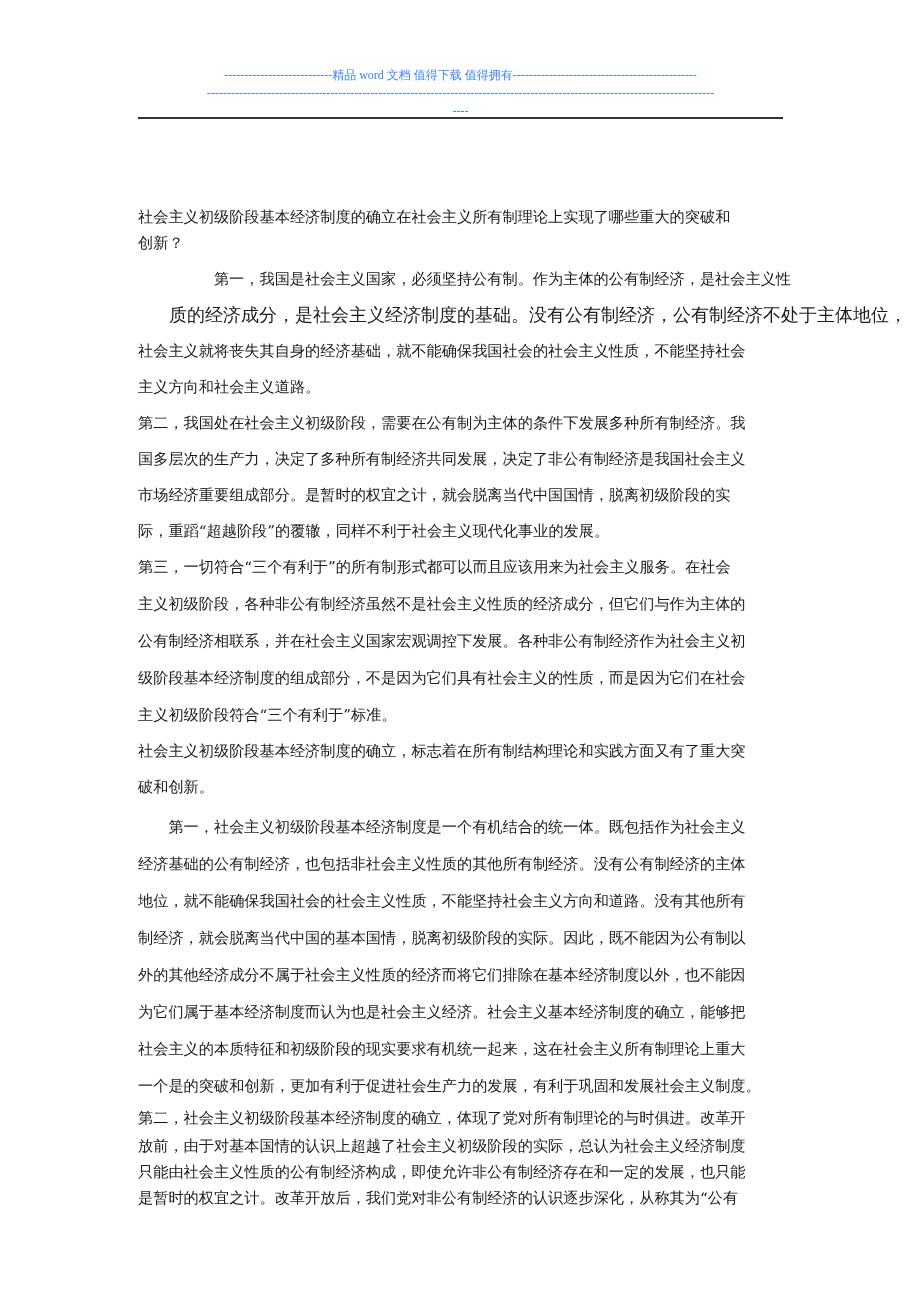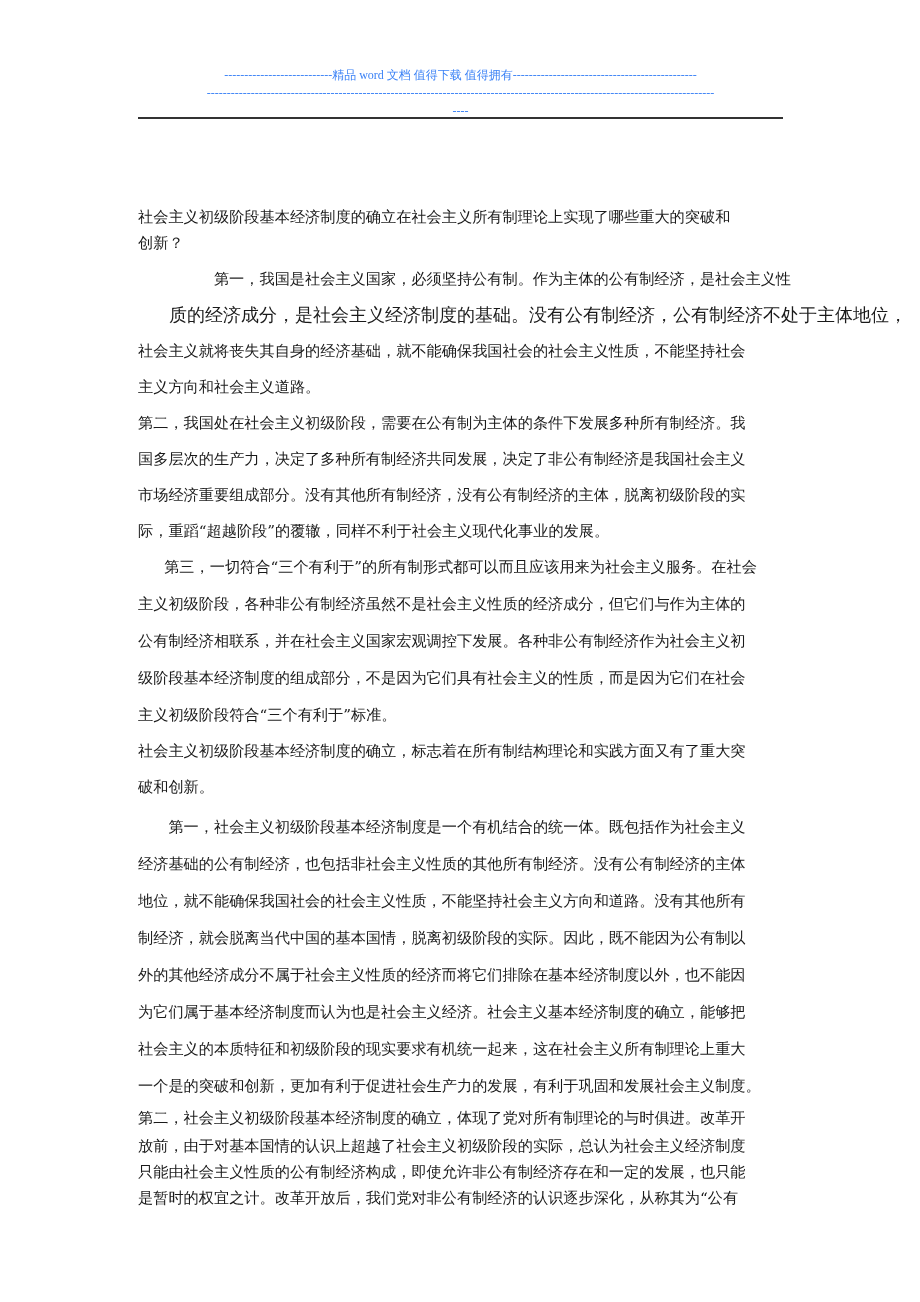--- a/index.html
+++ b/index.html
@@ -47,25 +47,25 @@
       </div>
       <div>
         <div class="line" style="position: absolute; left: 146px; top: 268px; width: 645px; font-size: 15.2px; text-align: right;">　　第一，我国是社会主义国家，必须坚持公有制。作为主体的公有制经济，是社会主义性</div>
         <div class="line" style="position: absolute; left: 138px; top: 304px; width: 645px; font-size: 18px; margin-left: 31px;">质的经济成分，是社会主义经济制度的基础。没有公有制经济，公有制经济不处于主体地位，</div>
         <div class="line" style="position: absolute; left: 138px; top: 340px; width: 645px; font-size: 15.2px;">社会主义就将丧失其自身的经济基础，就不能确保我国社会的社会主义性质，不能坚持社会</div>
         <div class="line" style="position: absolute; left: 138px; top: 376px; width: 645px; font-size: 15.2px; font-family: Liberation Serif, serif;">主义方向和社会主义道路。</div>
       </div>
       <div>
         <div class="line" style="position: absolute; left: 138px; top: 412px; width: 645px; font-size: 15.2px;">第二，我国处在社会主义初级阶段，需要在公有制为主体的条件下发展多种所有制经济。我</div>
         <div class="line" style="position: absolute; left: 138px; top: 448px; width: 645px; font-size: 15.2px;">国多层次的生产力，决定了多种所有制经济共同发展，决定了非公有制经济是我国社会主义</div>
-        <div class="line" style="position: absolute; left: 138px; top: 484px; width: 645px; font-size: 15.2px;">市场经济重要组成部分。没有其他所有制经济，没有公有制经济的主体，脱离初级阶段的实</div>
+        <div class="line" style="position: absolute; left: 138px; top: 484px; width: 645px; font-size: 15.2px;">市场经济重要组成部分。是暂时的权宜之计，就会脱离当代中国国情，脱离初级阶段的实</div>
         <div class="line" style="position: absolute; left: 138px; top: 520px; width: 645px; font-size: 15.2px;">际，重蹈“超越阶段”的覆辙，同样不利于社会主义现代化事业的发展。</div>
       </div>
       <div>
-        <div class="line" style="position: absolute; left: 138px; top: 556px; width: 645px; font-size: 15.2px; text-align: center;">第三，一切符合“三个有利于”的所有制形式都可以而且应该用来为社会主义服务。在社会</div>
+        <div class="line" style="position: absolute; left: 138px; top: 556px; width: 645px; font-size: 15.2px;">第三，一切符合“三个有利于”的所有制形式都可以而且应该用来为社会主义服务。在社会</div>
         <div class="line" style="position: absolute; left: 138px; top: 593px; width: 645px; font-size: 15.2px;">主义初级阶段，各种非公有制经济虽然不是社会主义性质的经济成分，但它们与作为主体的</div>
         <div class="line" style="position: absolute; left: 138px; top: 630px; width: 645px; font-size: 15.2px;">公有制经济相联系，并在社会主义国家宏观调控下发展。各种非公有制经济作为社会主义初</div>
         <div class="line" style="position: absolute; left: 138px; top: 667px; width: 645px; font-size: 15.2px;">级阶段基本经济制度的组成部分，不是因为它们具有社会主义的性质，而是因为它们在社会</div>
         <div class="line" style="position: absolute; left: 138px; top: 704px; width: 645px; font-size: 15.2px;">主义初级阶段符合“三个有利于”标准。</div>
       </div>
       <div>
         <div class="line" style="position: absolute; left: 138px; top: 740px; width: 645px; font-size: 15.2px;">社会主义初级阶段基本经济制度的确立，标志着在所有制结构理论和实践方面又有了重大突</div>
         <div class="line" style="position: absolute; left: 138px; top: 776px; width: 645px; font-size: 15.2px;">破和创新。</div>
       </div>
       <div>

